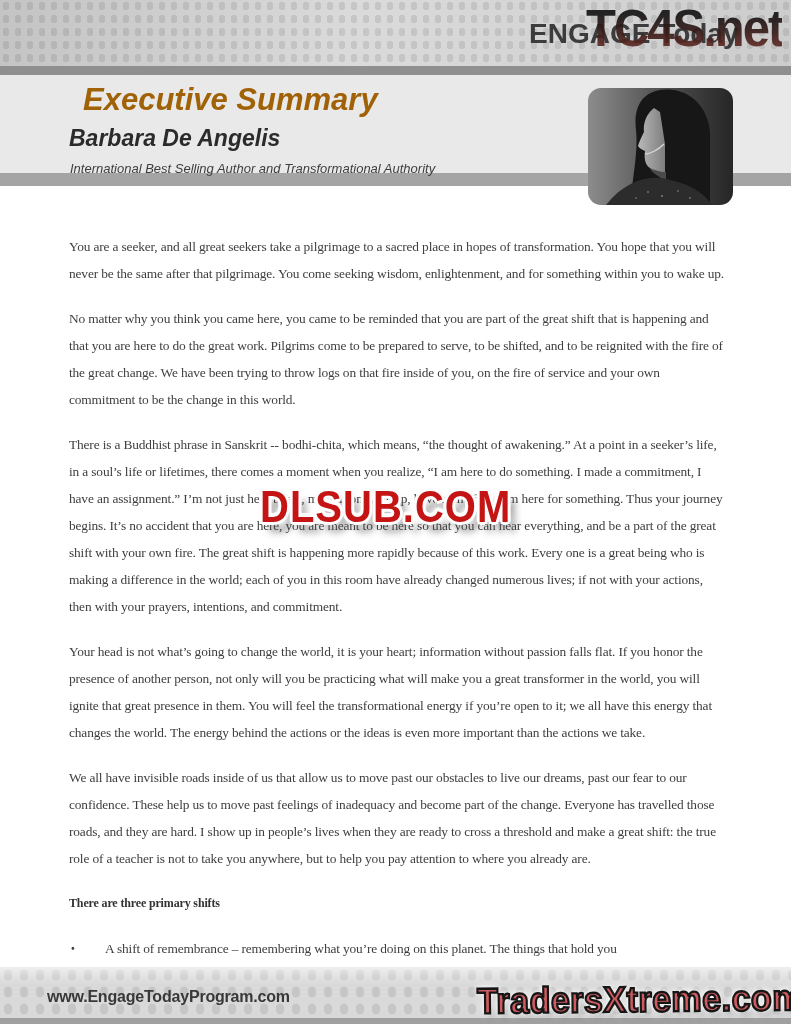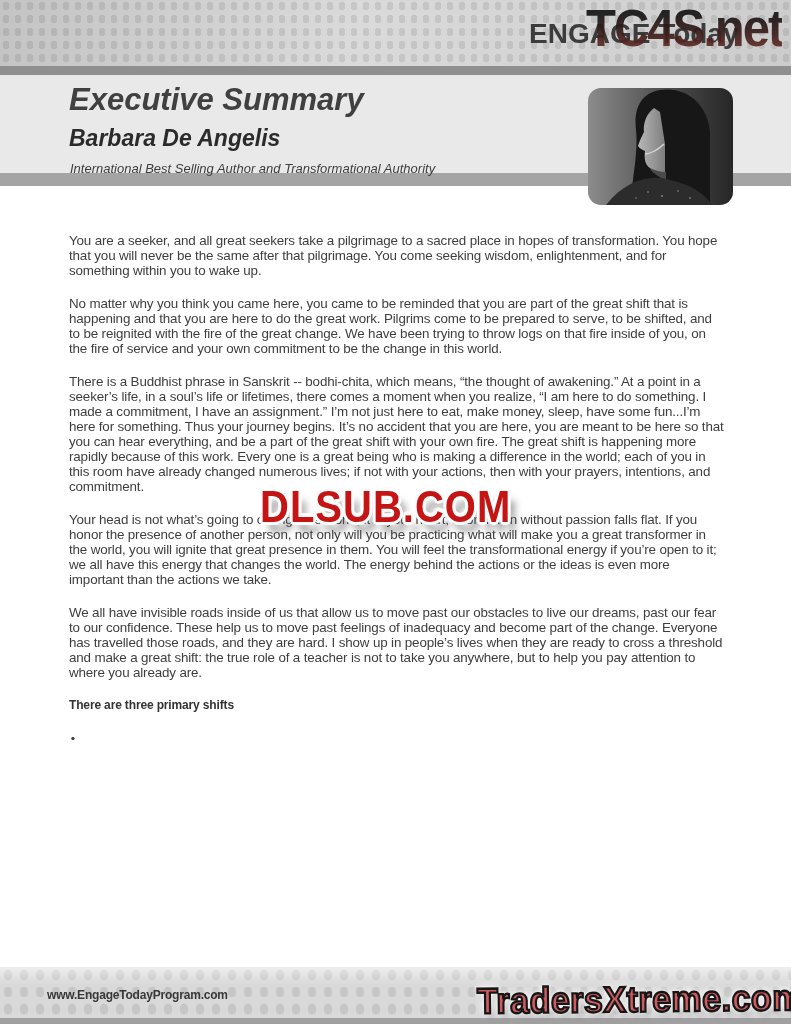--- a/index.html
+++ b/index.html
@@ -49,23 +49,23 @@
   }
   @supports (-webkit-background-clip: text) {
     .wm-top {
       background: linear-gradient(to bottom, #151515 25%, #3c1f1c 60%, #81352c 100%);
       -webkit-background-clip: text;
       -webkit-text-fill-color: transparent;
     }
   }
 
   .exec-title {
-    position: absolute; left: 69px; top: 82px;
+    position: absolute; left: 83px; top: 82px;
     font-size: 31px; font-weight: 700; font-style: italic;
-    color: #404040; letter-spacing: 0px;
+    color: #a16207; letter-spacing: 0px;
   }
   .author-name {
     position: absolute; left: 69px; top: 125px;
     font-size: 23px; font-weight: 700; font-style: italic;
     color: #2b2b2b;
   }
   .author-subtitle {
     position: absolute; left: 70px; top: 145px;
     font-size: 13px; font-style: italic; font-weight: 400;
     color: #3d3d3d;
@@ -74,22 +74,23 @@
 
   .portrait {
     position: absolute; left: 588px; top: 88px; width: 145px; height: 117px;
     border-radius: 13px; overflow: hidden; z-index: 3;
   }
   .portrait svg { display: block; }
 
   
   .body-text {
     position: absolute; left: 69px; top: 233px; width: 656px;
-    font-size: 13.4px; line-height: 15px; letter-spacing: -0.15px;
+    font-size: 13.4px; line-height: 27px; letter-spacing: -0.15px;
     color: #3e3e3e;
+    font-family: Liberation Serif, serif;
   }
   .body-text p { margin: 0 0 18px 0; }
   .section-heading {
     font-weight: 700; color: #333333; margin: 0 0 19px 0;
     font-size: 12px;
   }
   .bullet-row {
     position: relative; padding-left: 36px; margin: 0 0 14px 0;
   }
   .bullet-glyph {
@@ -115,21 +116,21 @@
     position: absolute; left: 0; top: 967px; width: 791px; height: 57px;
     background-color: #d9d9d9;
     background-image:
       linear-gradient(to bottom, rgba(255,255,255,0.55) 0%, rgba(255,255,255,0) 35%),
       radial-gradient(4.5px 5.6px at 8px 8px, #c6c6c6 97%, transparent 100%);
     background-size: 100% 100%, 16px 17px;
     border-bottom: 6px solid #a0a0a0;
   }
   .footer-url {
     position: absolute; left: 47px; top: 988px;
-    font-size: 12px; font-weight: 700; color: #383838; z-index: 6;
+    font-size: 16px; font-weight: 700; color: #383838; z-index: 6;
     letter-spacing: -0.2px;
   }
   .wm-footer {
     position: absolute; left: 477px; top: 980px; z-index: 6;
     font-size: 34px; font-weight: 800;
     color: #cd5b5f;
     -webkit-text-stroke: 2.2px #161616;
     text-shadow: 0 0 4px #ffffff, 0 0 7px #ffffff, 0 0 10px #ffffff, 3px 4px 6px rgba(0,0,0,0.30);
     transform: rotate(-0.6deg) scaleY(1.06);
     white-space: nowrap; letter-spacing: 0.5px;
@@ -189,20 +190,21 @@
     <p>No matter why you think you came here, you came to be reminded that you are part of the great shift that is happening and that you are here to do the great work. Pilgrims come to be prepared to serve, to be shifted, and to be reignited with the fire of the great change. We have been trying to throw logs on that fire inside of you, on the fire of service and your own commitment to be the change in this world.</p>
     <p>There is a Buddhist phrase in Sanskrit -- bodhi-chita, which means, “the thought of awakening.” At a point in a seeker’s life, in a soul’s life or lifetimes, there comes a moment when you realize, “I am here to do something. I made a commitment, I have an assignment.” I’m not just here to eat, make money, sleep, have some fun...I’m here for something. Thus your journey begins. It’s no accident that you are here, you are meant to be here so that you can hear everything, and be a part of the great shift with your own fire. The great shift is happening more rapidly because of this work. Every one is a great being who is making a difference in the world; each of you in this room have already changed numerous lives; if not with your actions, then with your prayers, intentions, and commitment.</p>
     <p>Your head is not what’s going to change the world, it is your heart; information without passion falls flat. If you honor the presence of another person, not only will you be practicing what will make you a great transformer in the world, you will ignite that great presence in them. You will feel the transformational energy if you’re open to it; we all have this energy that changes the world. The energy behind the actions or the ideas is even more important than the actions we take.</p>
     <p>We all have invisible roads inside of us that allow us to move past our obstacles to live our dreams, past our fear to our confidence. These help us to move past feelings of inadequacy and become part of the change. Everyone has travelled those roads, and they are hard. I show up in people’s lives when they are ready to cross a threshold and make a great shift: the true role of a teacher is not to take you anywhere, but to help you pay attention to where you already are.</p>
     <p class="section-heading">There are three primary shifts</p>
     <div class="bullet-row">
       <span class="bullet-glyph">•</span>
     </div>
     <div class="bullet-row">
       <span class="bullet-glyph">•</span>
+      <span>A shift of remembrance – remembering what you’re doing on this planet. The things that hold you</span>
     </div>
   </div>
 
   <div class="wm-center">DLSUB.COM</div>
 
   <div class="footer-band"></div>
   <div class="footer-url">www.EngageTodayProgram.com</div>
   <div class="wm-footer">TradersXtreme.com</div>
 
 </div>

